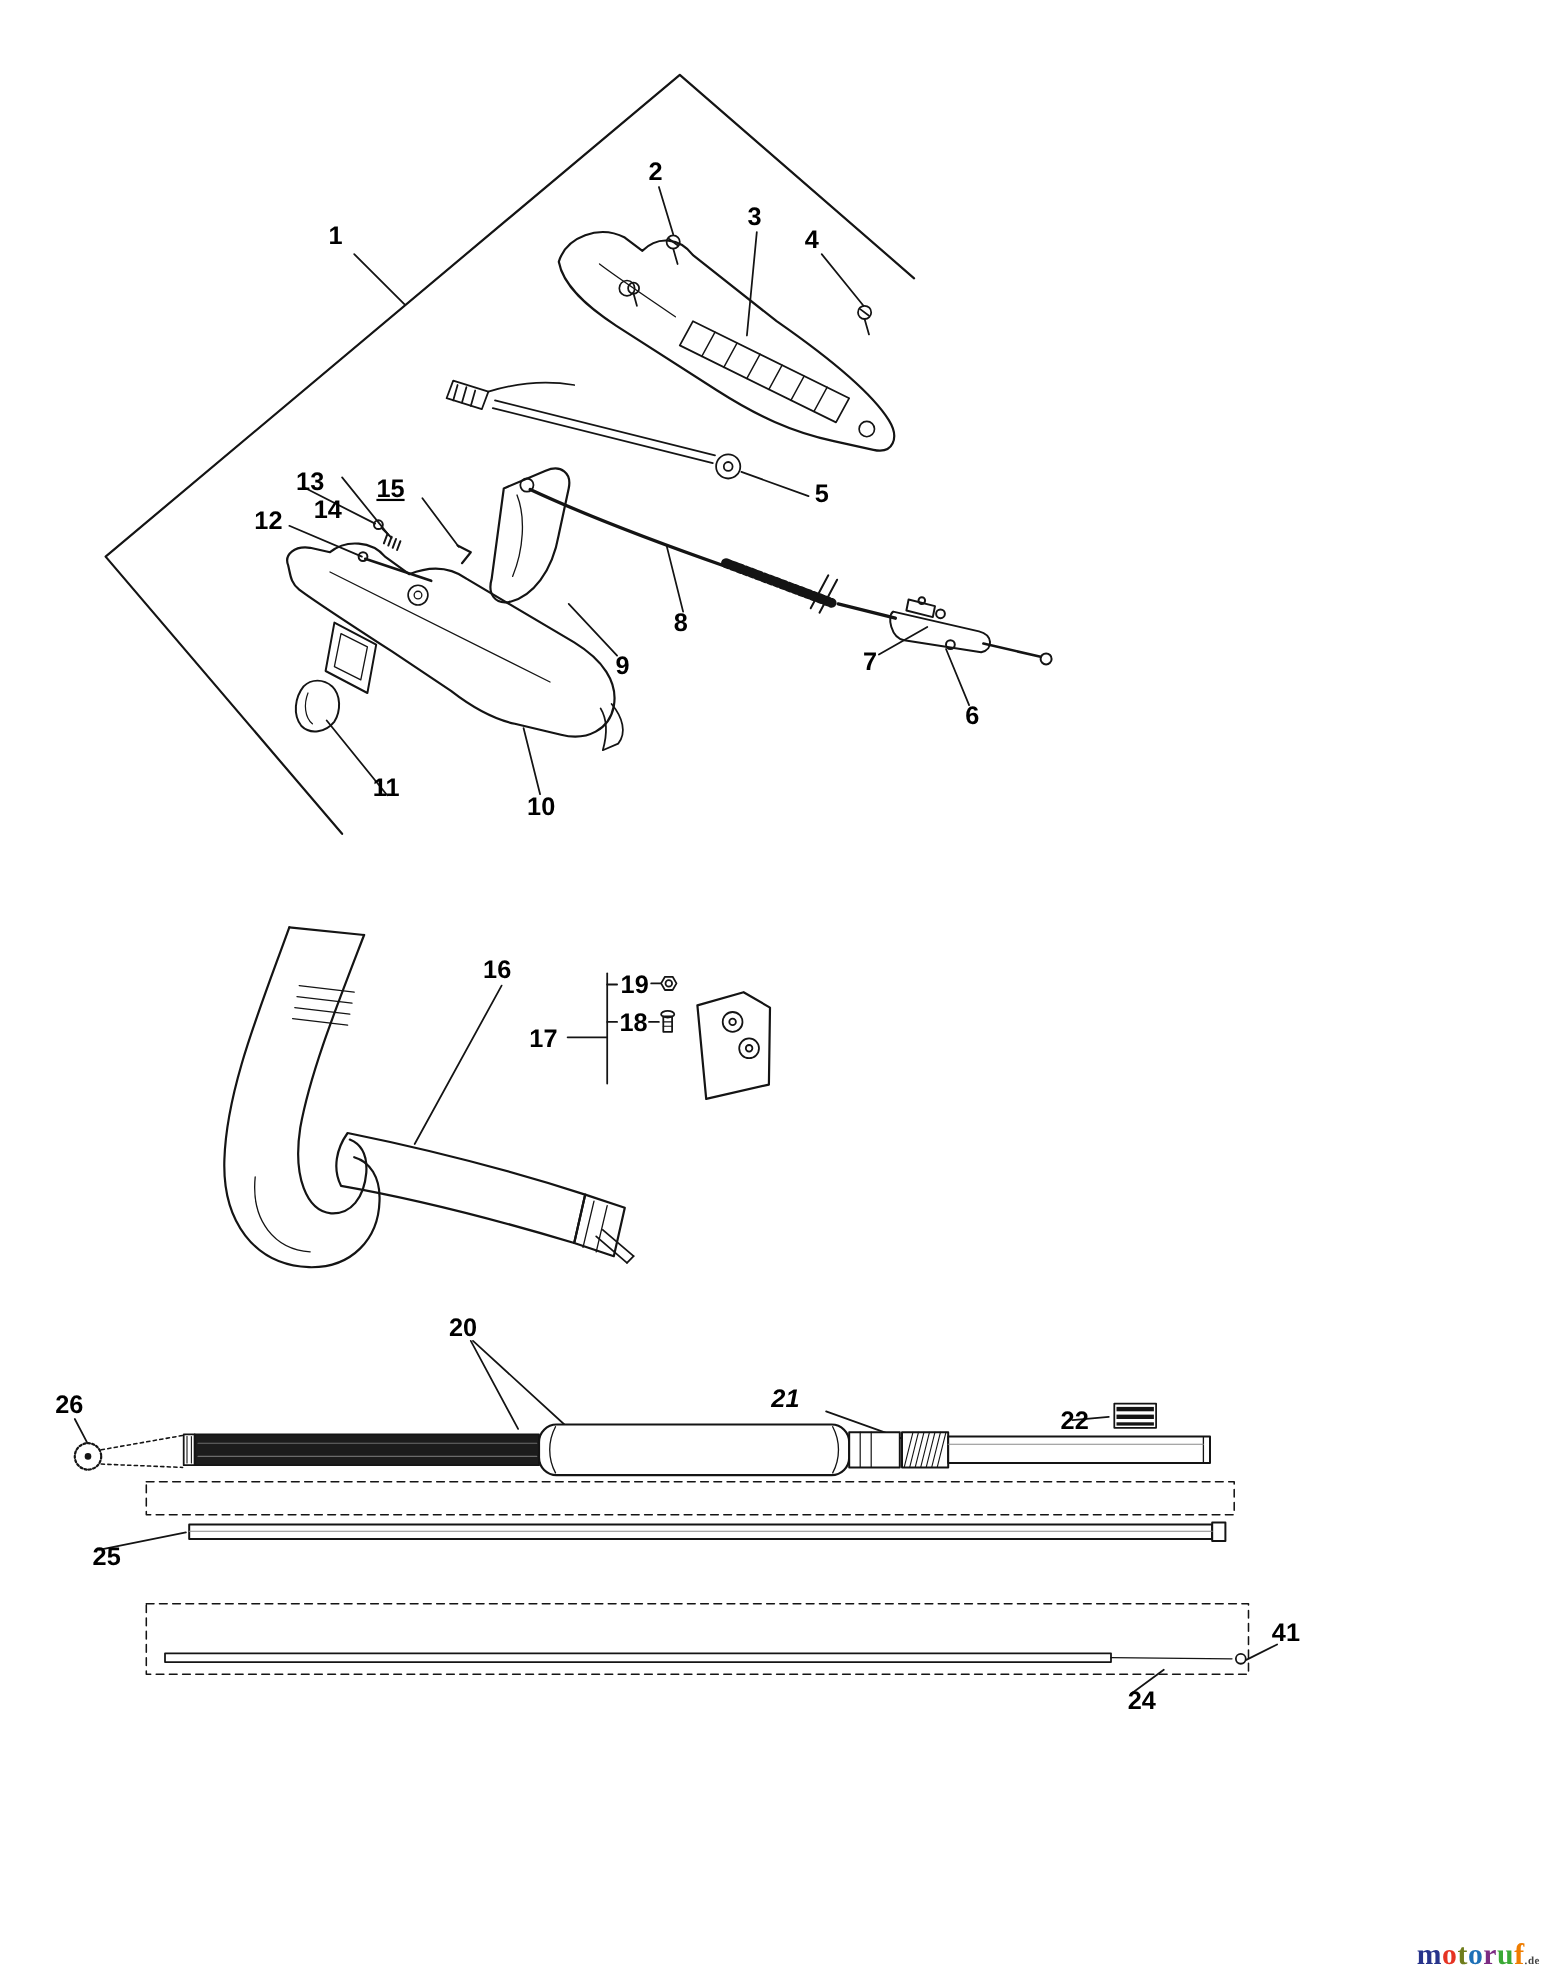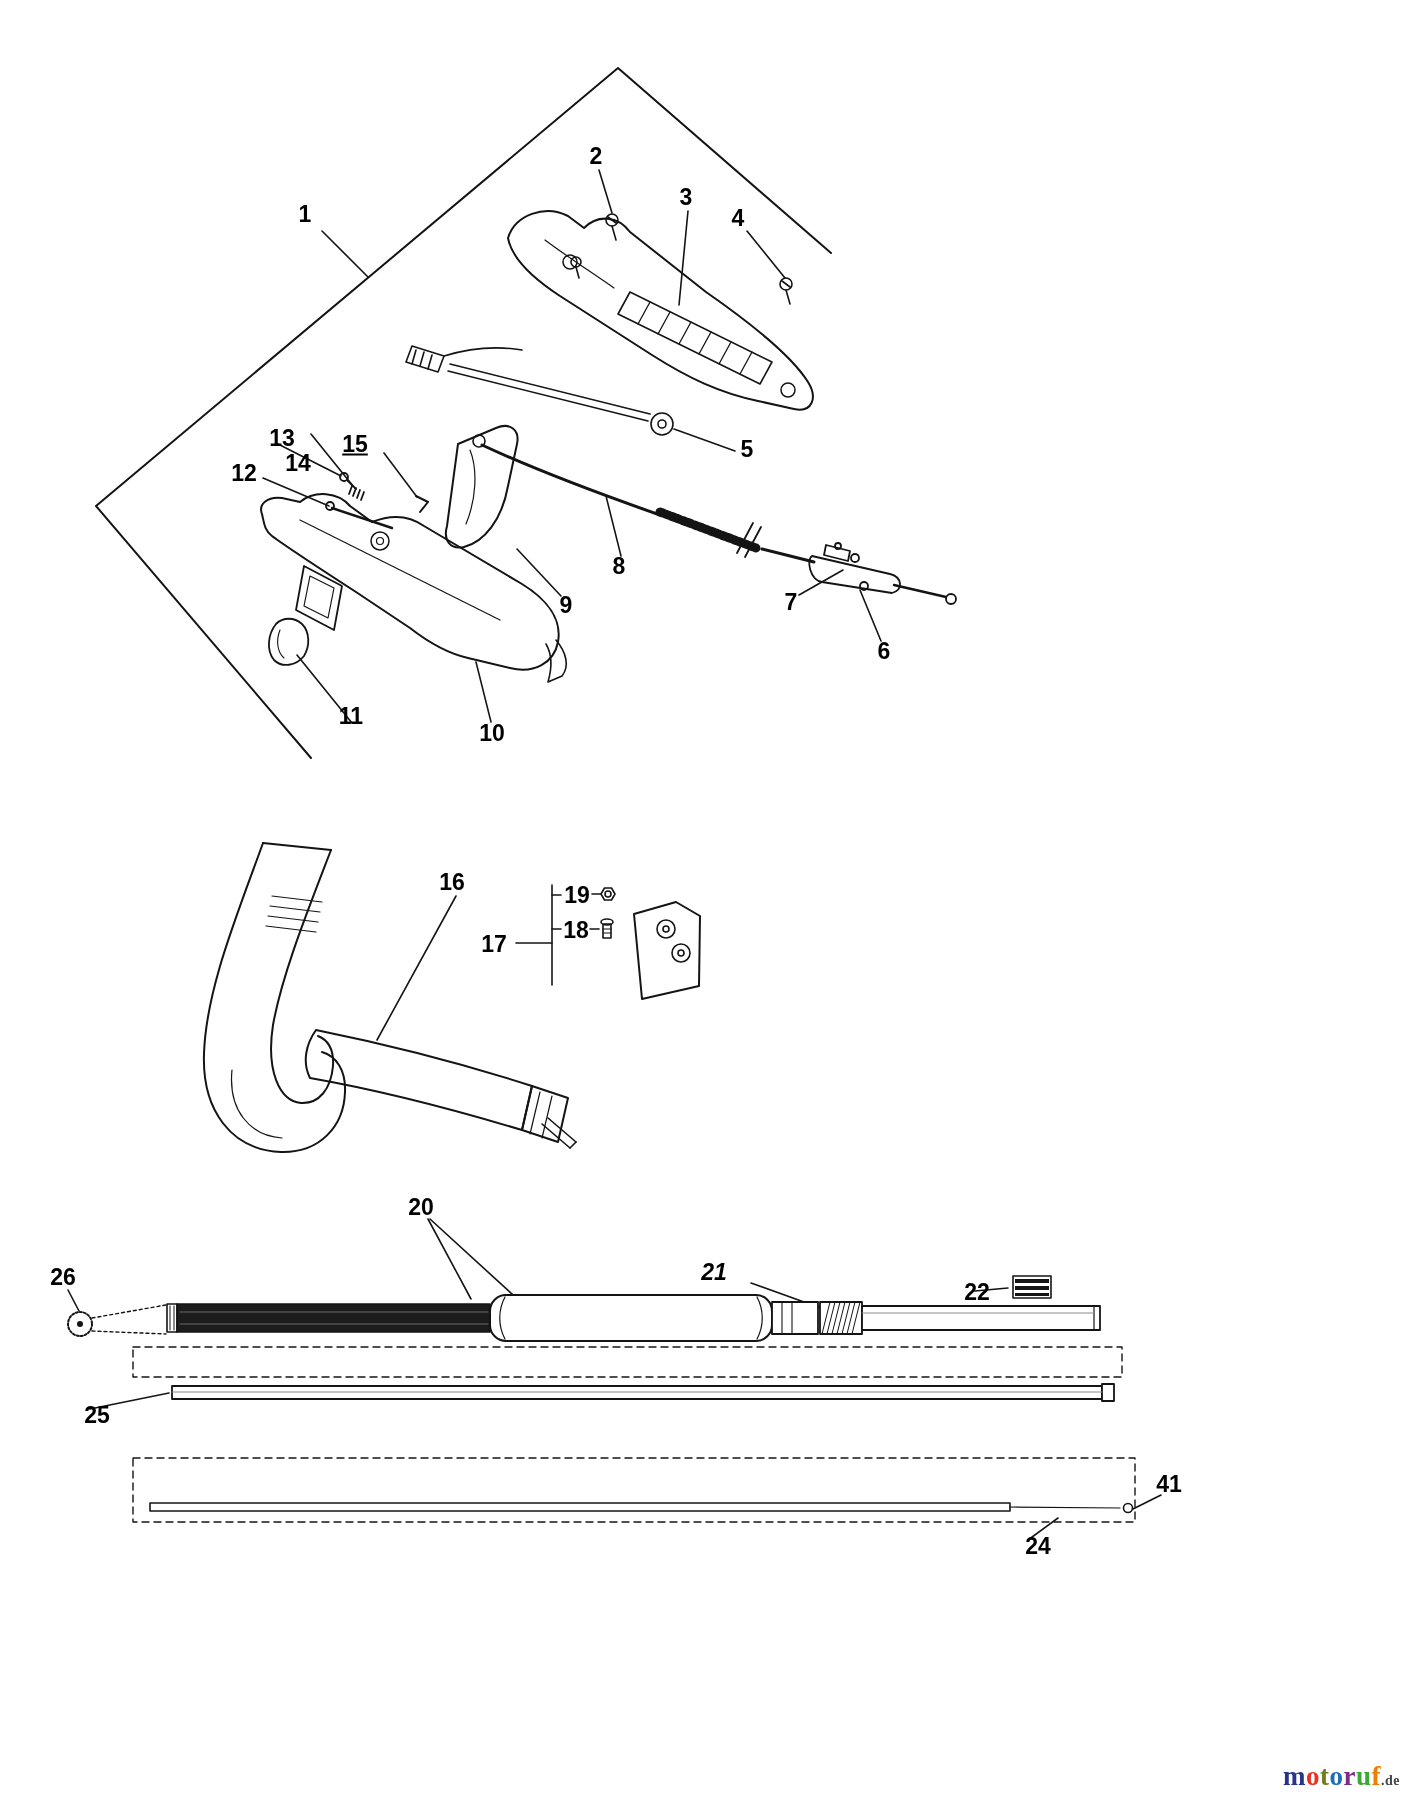--- a/index.html
+++ b/index.html
@@ -6,21 +6,21 @@
   html,body{width:1414px;height:1800px;background:#ffffff;overflow:hidden}
   .canvas{position:relative;width:1414px;height:1800px;background:#ffffff;
           font-family:"Liberation Sans",sans-serif}
   svg.art{position:absolute;left:0;top:0;width:1414px;height:1800px}
   .callout{position:absolute;transform:translate(-50%,-50%);
            font-family:"Liberation Sans",sans-serif;font-weight:bold;
            font-size:23px;color:#000;white-space:nowrap;user-select:none}
   .watermark{position:absolute;right:14px;bottom:8px;
              font-family:"Liberation Serif",serif;font-size:27px;font-weight:bold;
              letter-spacing:.5px}
-  .watermark .wm-suffix{font-size:14px;color:#444;font-weight:bold}
+  .watermark .wm-suffix{font-size:10px;color:#444;font-weight:bold}
 </style>
 </head>
 <body>
 
 <div class="canvas">
 
   <svg class="art" viewBox="0 0 1414 1800" stroke-linecap="round" stroke-linejoin="round">
 
     <g stroke="#141414" stroke-width="2" fill="none">
       <polyline points="831,253 618,68 96,506 311,758"></polyline>

